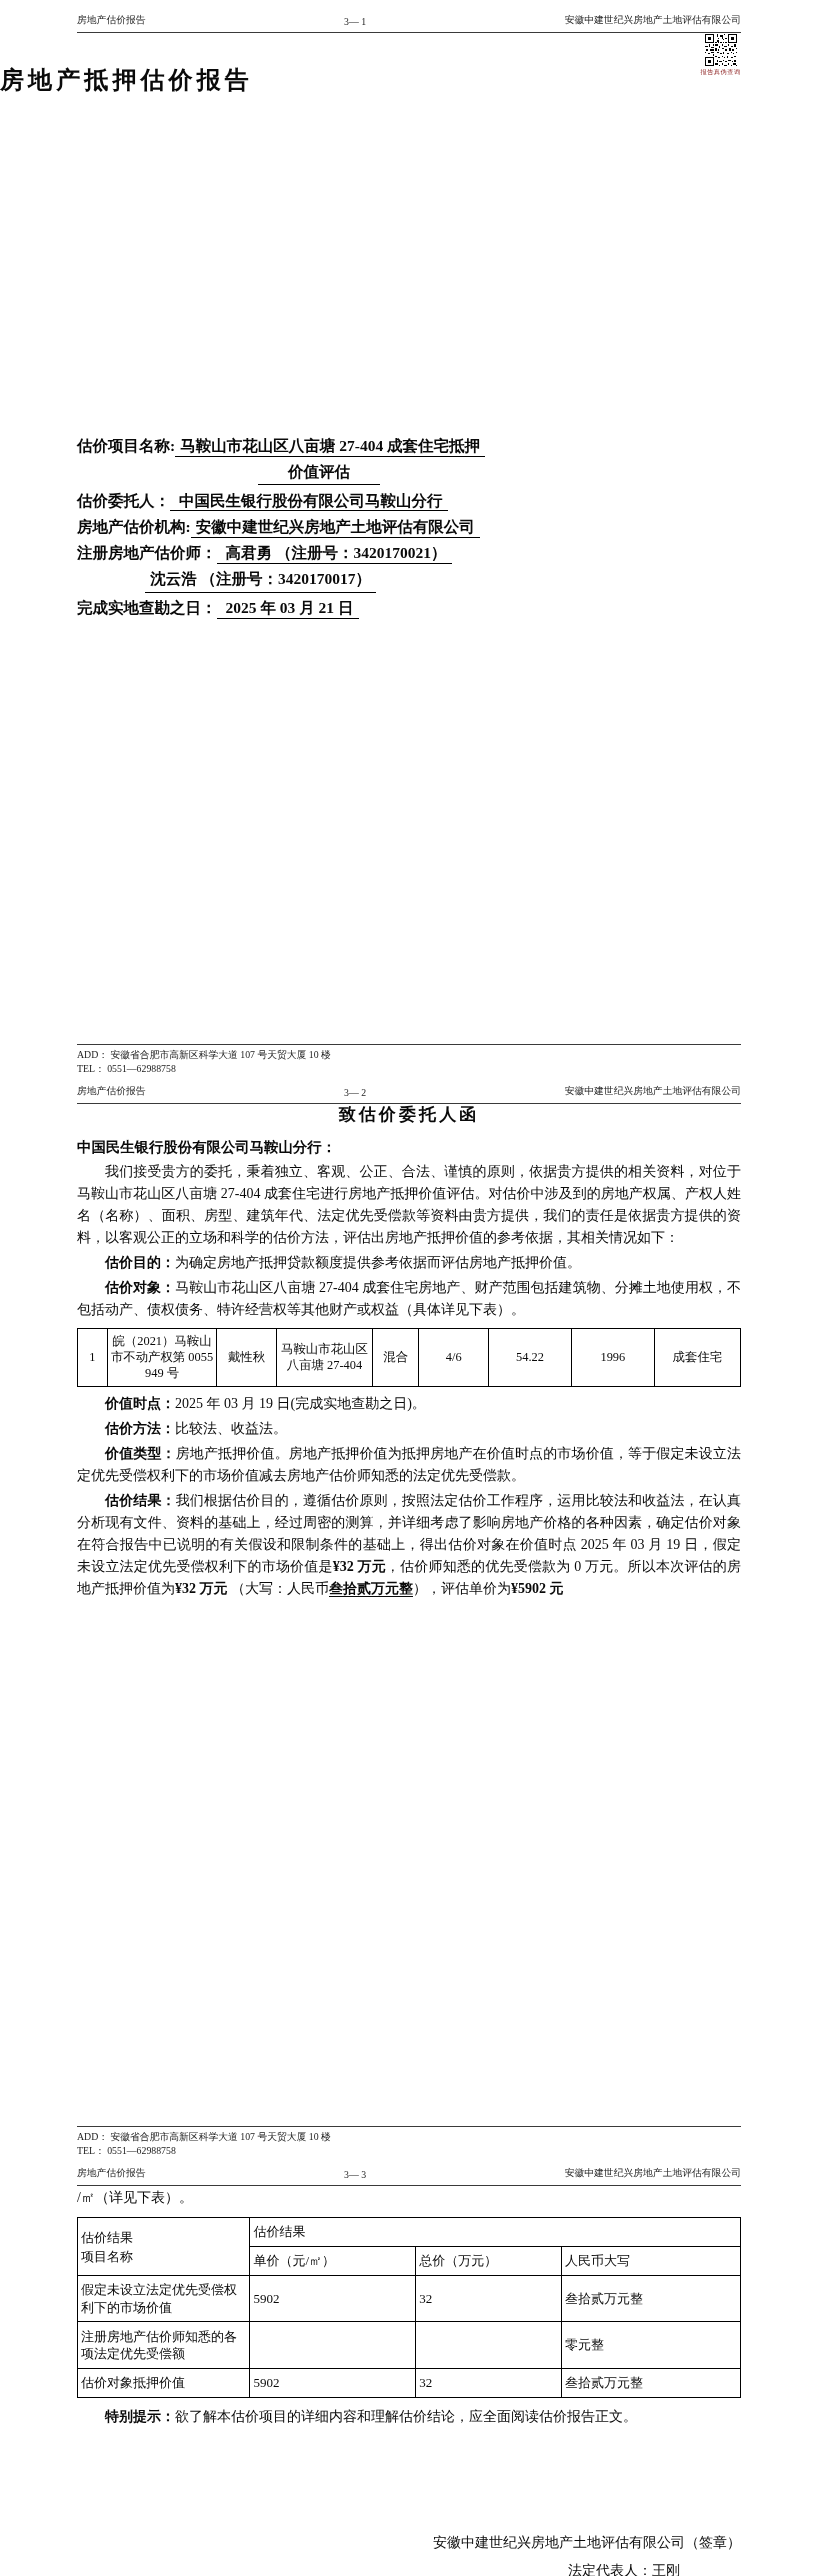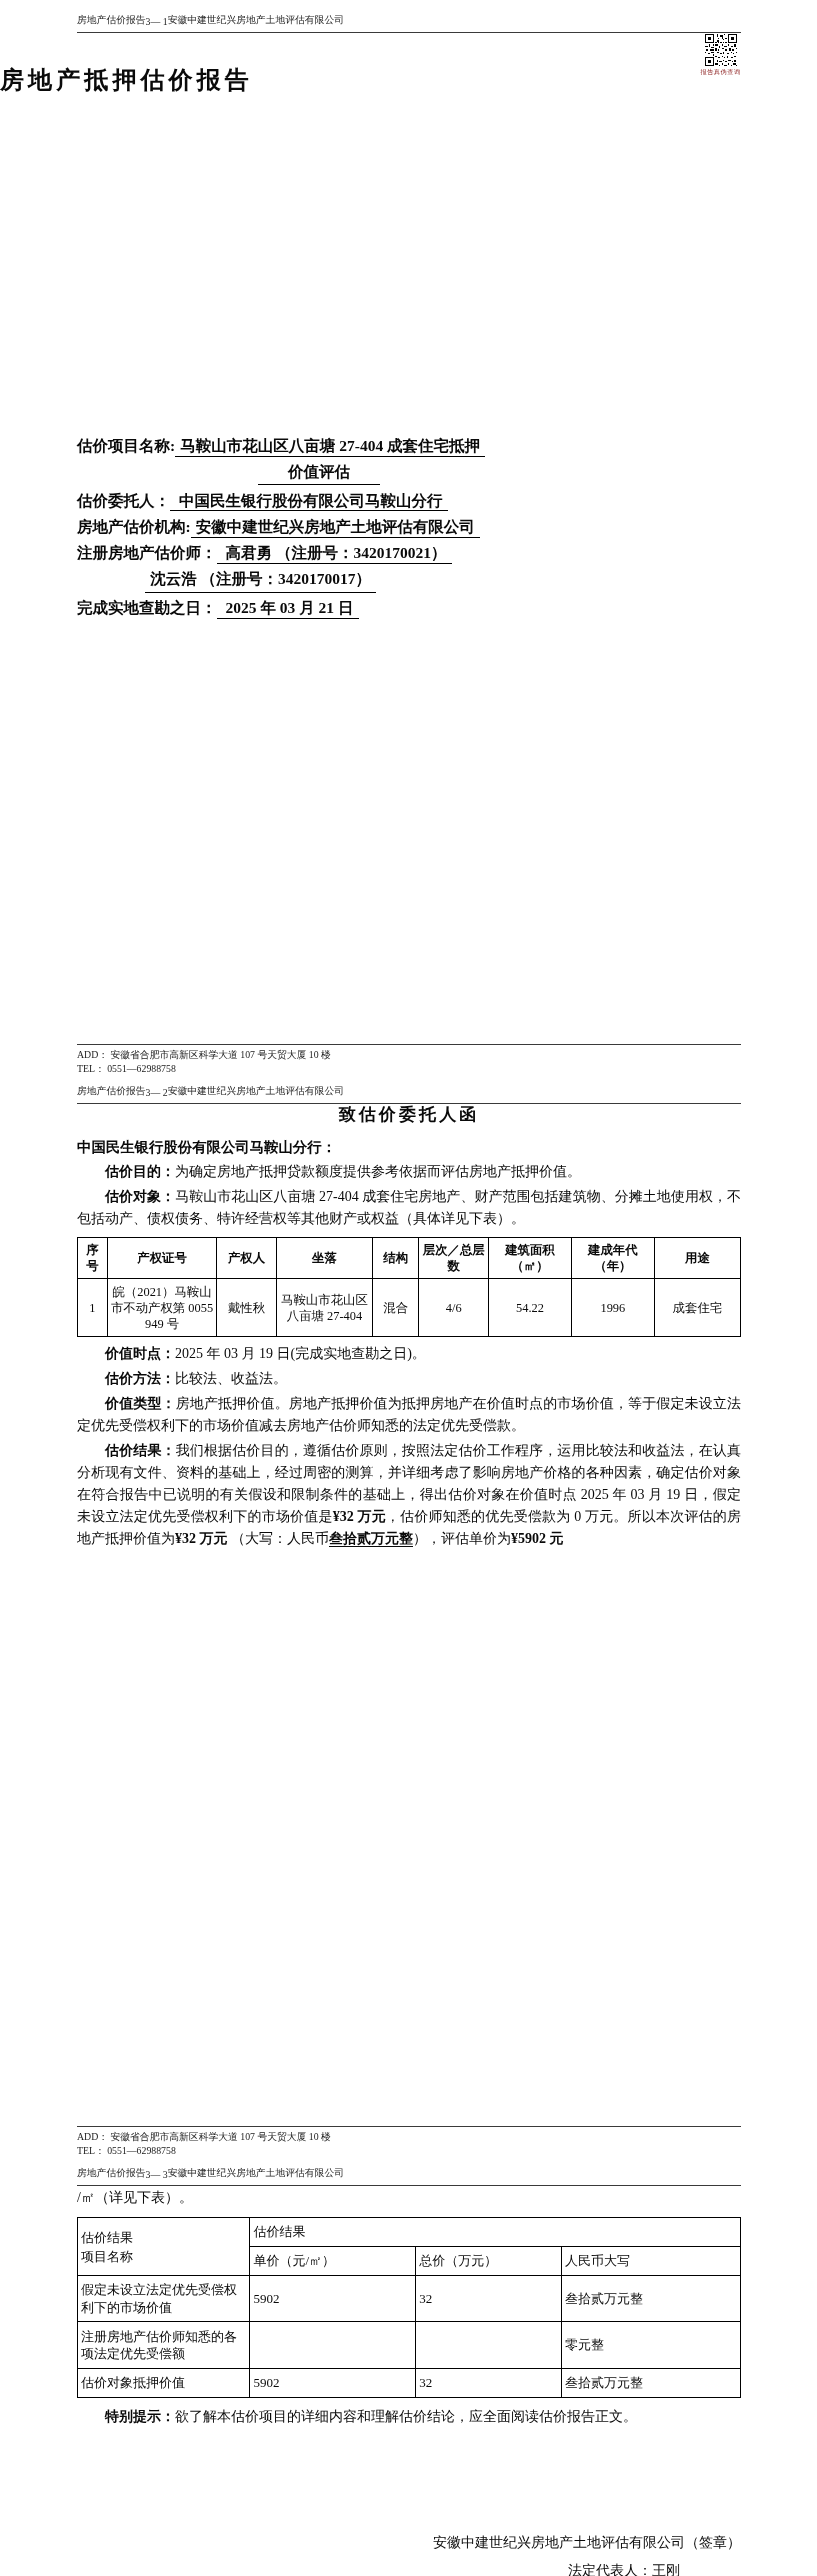--- a/index.html
+++ b/index.html
@@ -10,21 +10,21 @@
     color:#0a0a0a;
   }
   .page { position:relative; width:818px; background:#fff; overflow:hidden; }
   .page-1 { height:1079px; }
   .page-2 { height:1082px; }
   .page-3 { height:1139px; }
 
   
   .running-header {
     position:absolute; left:77px; right:77px;
-    display:flex; align-items:flex-end;
+    display:flex; justify-content:space-between; align-items:flex-end;
     font-size:9.8px; color:#1c1c1c;
     padding-bottom:4.6px; border-bottom:0.5px solid #3a3a3a;
   }
   .page-1 .running-header { top:14.4px; }
   .page-2 .running-header, .page-3 .running-header { top:6.2px; }
   .running-footer {
     position:absolute; left:77px; right:77px; bottom:4.1px;
     border-top:0.5px solid #3a3a3a; padding-top:3.6px;
     font-size:9.8px; line-height:13.4px; color:#1c1c1c;
   }
@@ -213,49 +213,39 @@
   <div class="running-header">
     <span>房地产估价报告</span>
     <span>3— 2</span>
     <span>安徽中建世纪兴房地产土地评估有限公司</span>
   </div>
 
   <div class="content">
     <h2 class="letter-title">致估价委托人函</h2>
     <div class="salutation">中国民生银行股份有限公司马鞍山分行：</div>
 
+    <p class="para"><span>我们接受贵方的委托，秉着独立、客观、公正、合法、谨慎的原则，依据贵方提供的相关资料，对位于马鞍山市花山区八亩塘 27-404 成套住宅进行房地产抵押价值评估。对估价中涉及到的房地产权属、产权人姓名（名称）、面积、房型、建筑年代、法定优先受偿款等资料由贵方提供，我们的责任是依据贵方提供的资料，以客观公正的立场和科学的估价方法，评估出房地产抵押价值的参考依据，其相关情况如下：</span></p>
 
     <p class="para"><b>估价目的：</b><span>为确定房地产抵押贷款额度提供参考依据而评估房地产抵押价值。</span></p>
 
     <p class="para"><b>估价对象：</b><span>马鞍山市花山区八亩塘 27-404 成套住宅房地产、财产范围包括建筑物、分摊土地使用权，不包括动产、债权债务、特许经营权等其他财产或权益（具体详见下表）。</span></p>
 
     <table class="props-table">
       <colgroup>
         <col style="width:4.5%">
           <col style="width:16.5%">
           <col style="width:9%">
           <col style="width:14.5%">
           <col style="width:7%">
           <col style="width:10.5%">
           <col style="width:12.5%">
           <col style="width:12.5%">
           <col style="width:13%">
       </colgroup>
       <tbody>
-          <tr>
-        <th>序号</th>
-        <th>产权证号</th>
-        <th>产权人</th>
-        <th>坐落</th>
-        <th>结构</th>
-        <th>层次／总层数</th>
-        <th>建筑面积（㎡）</th>
-        <th>建成年代（年）</th>
-        <th>用途</th>
-      </tr>
       <tr>
         <td>1</td>
         <td>皖（2021）马鞍山市不动产权第 0055949 号</td>
         <td>戴性秋</td>
         <td>马鞍山市花山区八亩塘 27-404</td>
         <td>混合</td>
         <td>4/6</td>
         <td>54.22</td>
         <td>1996</td>
         <td>成套住宅</td>

